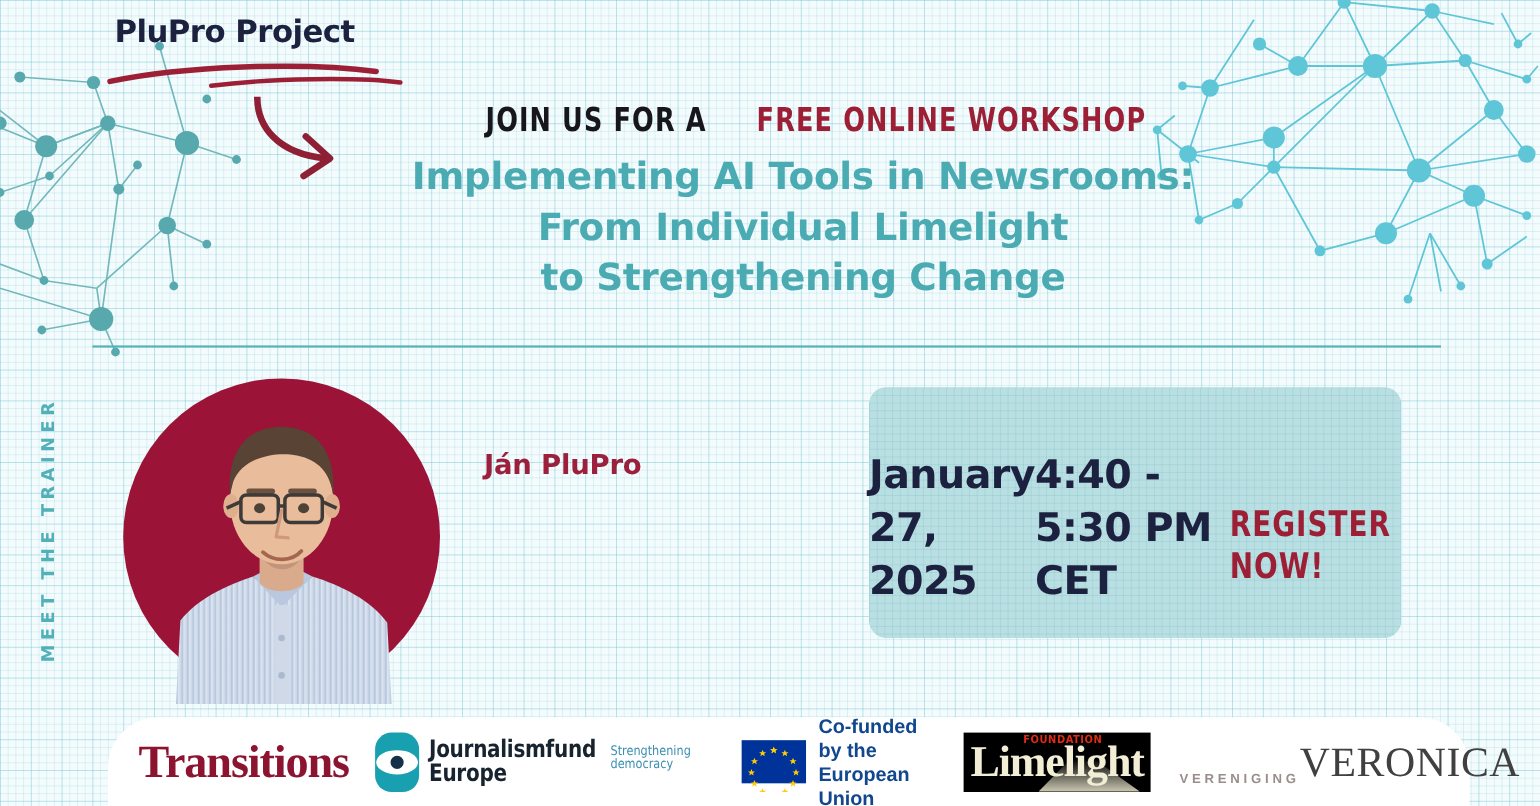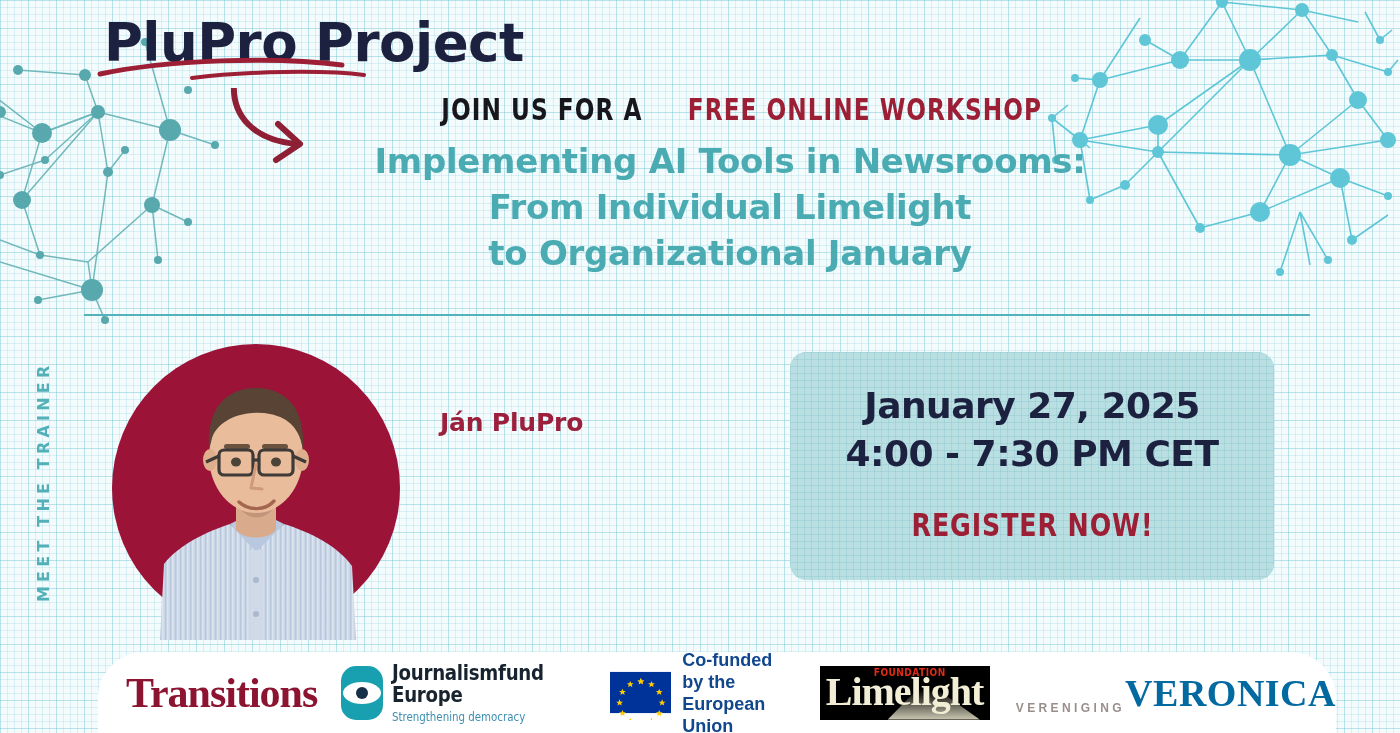--- a/index.html
+++ b/index.html
@@ -19,21 +19,21 @@
       linear-gradient(to bottom, rgba(120,200,215,.34) 1px, transparent 1px);
     background-size:7px 7px,7px 7px,28px 28px,28px 28px;
   }
   .net{position:absolute;top:0;pointer-events:none;}
   #net-left{left:0;}
   #net-right{right:0;}
 
   
   #brand-title{
     position:absolute;left:104px;top:12px;
-    font-size:53px;font-weight:bold;letter-spacing:-.5px;
+    font-size:28px;font-weight:bold;letter-spacing:-.5px;
     color:#1d2140;
     font-family:"DejaVu Sans", sans-serif;
     white-space:nowrap;
   }
   #brand-underline{position:absolute;left:96px;top:56px;}
   #curved-arrow{position:absolute;left:212px;top:88px;}
 
   #join-line{
     position:absolute;left:0;right:0;top:92px;text-align:center;
     padding-left:60px;
@@ -91,21 +91,21 @@
   #speaker-role div{
     color:#101014;font-size:25px;font-weight:bold;line-height:30px;
     font-family:"DejaVu Sans", sans-serif;letter-spacing:-.3px;
     white-space:nowrap;
   }
 
   
   #date-panel{
     position:absolute;left:790px;top:352px;width:484px;height:228px;
     background:#b9dfe2;border-radius:16px;
-    display:flex;flex-direction:column;align-items:center;
+    display:flex;flex-direction:row;align-items:center;
     box-sizing:border-box;padding-top:30px;
     background-image:
       linear-gradient(to right, rgba(110,185,195,.25) 1px, transparent 1px),
       linear-gradient(to bottom, rgba(110,185,195,.25) 1px, transparent 1px);
     background-size:7px 7px,7px 7px;
   }
   #event-date,#event-time{
     color:#1d2140;font-weight:bold;
     font-family:"DejaVu Sans", sans-serif;
     font-size:36px;line-height:48px;letter-spacing:-.5px;
@@ -127,21 +127,21 @@
   }
   .logo-slot{display:flex;align-items:center;justify-content:center;height:100%;}
   #logo-transitions{
     margin-left:28px;
     color:#8c1431;font-family:"Liberation Serif", serif;
     font-size:42px;font-weight:bold;letter-spacing:-1px;
   }
   #logo-jfe{margin-left:22px;display:flex;align-items:center;gap:9px;}
   #jfe-mark{width:54px;height:54px;border-radius:15px;background:#18a0b0;
     display:flex;align-items:center;justify-content:center;}
-  #jfe-text{display:flex;flex-direction:column;line-height:1;}
+  #jfe-text{display:flex;flex-direction:row;line-height:1;}
   #jfe-name{
     color:#17232e;font-weight:bold;font-size:22px;letter-spacing:-.3px;
     font-family:"DejaVu Sans Condensed","Liberation Sans Narrow","Liberation Sans",sans-serif;
     transform:scaleX(.92);transform-origin:left center;
   }
   #jfe-tag{
     color:#3c8fb0;font-size:12px;margin-top:5px;
     font-family:"DejaVu Sans Condensed","Liberation Sans Narrow","Liberation Sans",sans-serif;
     transform:scaleX(.95);transform-origin:left center;
   }
@@ -169,22 +169,22 @@
     position:absolute;left:68px;bottom:0;width:92px;height:30px;z-index:1;
     background:linear-gradient(to bottom, rgba(255,255,255,0) 0%, rgba(240,236,210,.85) 100%);
     clip-path:polygon(32% 0%, 54% 0%, 100% 100%, 0% 100%);
   }
   #logo-veronica{margin-left:24px;display:flex;flex-direction:row;align-items:flex-end;}
   #ver-small{
     color:#9a8e8c;font-size:12px;letter-spacing:3.4px;font-weight:bold;
     font-family:"Liberation Sans", sans-serif;margin-bottom:-2px;
   }
   #ver-main{
-    color:#0369a1;font-family:"Liberation Serif", serif;
-    font-size:38px;font-weight:bold;letter-spacing:.5px;line-height:40px;
+    color:#404040;font-family:"Liberation Serif", serif;
+    font-size:38px;font-weight:normal;letter-spacing:.5px;line-height:40px;
   }
 </style>
 </head>
 <body>
 
 <div id="poster">
 
   <svg class="net" id="net-left" width="250" height="330" viewBox="0 0 250 330">
     <g stroke="#6cb5b8" stroke-width="1.5" fill="none" opacity=".95">
       <path d="M-10 112 L42 133 M42 133 L-20 85"></path>
@@ -292,21 +292,21 @@
     <path d="M66 36 L88 56 L64 72" stroke="#8f1f35" stroke-width="6" fill="none" stroke-linecap="round" stroke-linejoin="round"></path>
   </svg>
 
   <div id="join-line">
     <span class="join-black">JOIN US FOR A </span><span class="join-red">FREE ONLINE WORKSHOP</span>
   </div>
 
   <div id="workshop-title">
     <div>Implementing AI Tools in Newsrooms:</div>
     <div>From Individual Limelight</div>
-    <div>to Organizational January</div>
+    <div>to Strengthening Change</div>
   </div>
 
   <div id="divider"></div>
 
   <div id="meet-trainer">MEET THE TRAINER</div>
 
   <div id="portrait-wrap">
     <div id="portrait-circle"></div>
     <svg id="portrait-photo" width="272" height="288" viewBox="0 0 272 288">
       <defs>
@@ -364,21 +364,21 @@
       </g>
     </svg>
   </div>
 
   <div id="speaker-block">
     <div id="speaker-name">Ján PluPro</div>
   </div>
 
   <div id="date-panel">
     <div id="event-date">January 27, 2025</div>
-    <div id="event-time">4:00 - 7:30 PM CET</div>
+    <div id="event-time">4:40 - 5:30 PM CET</div>
     <div id="register-now">REGISTER NOW!</div>
   </div>
 
   <div id="logo-bar">
 
     <div class="logo-slot">
       <div id="logo-transitions">Transitions</div>
     </div>
 
     <div class="logo-slot">

